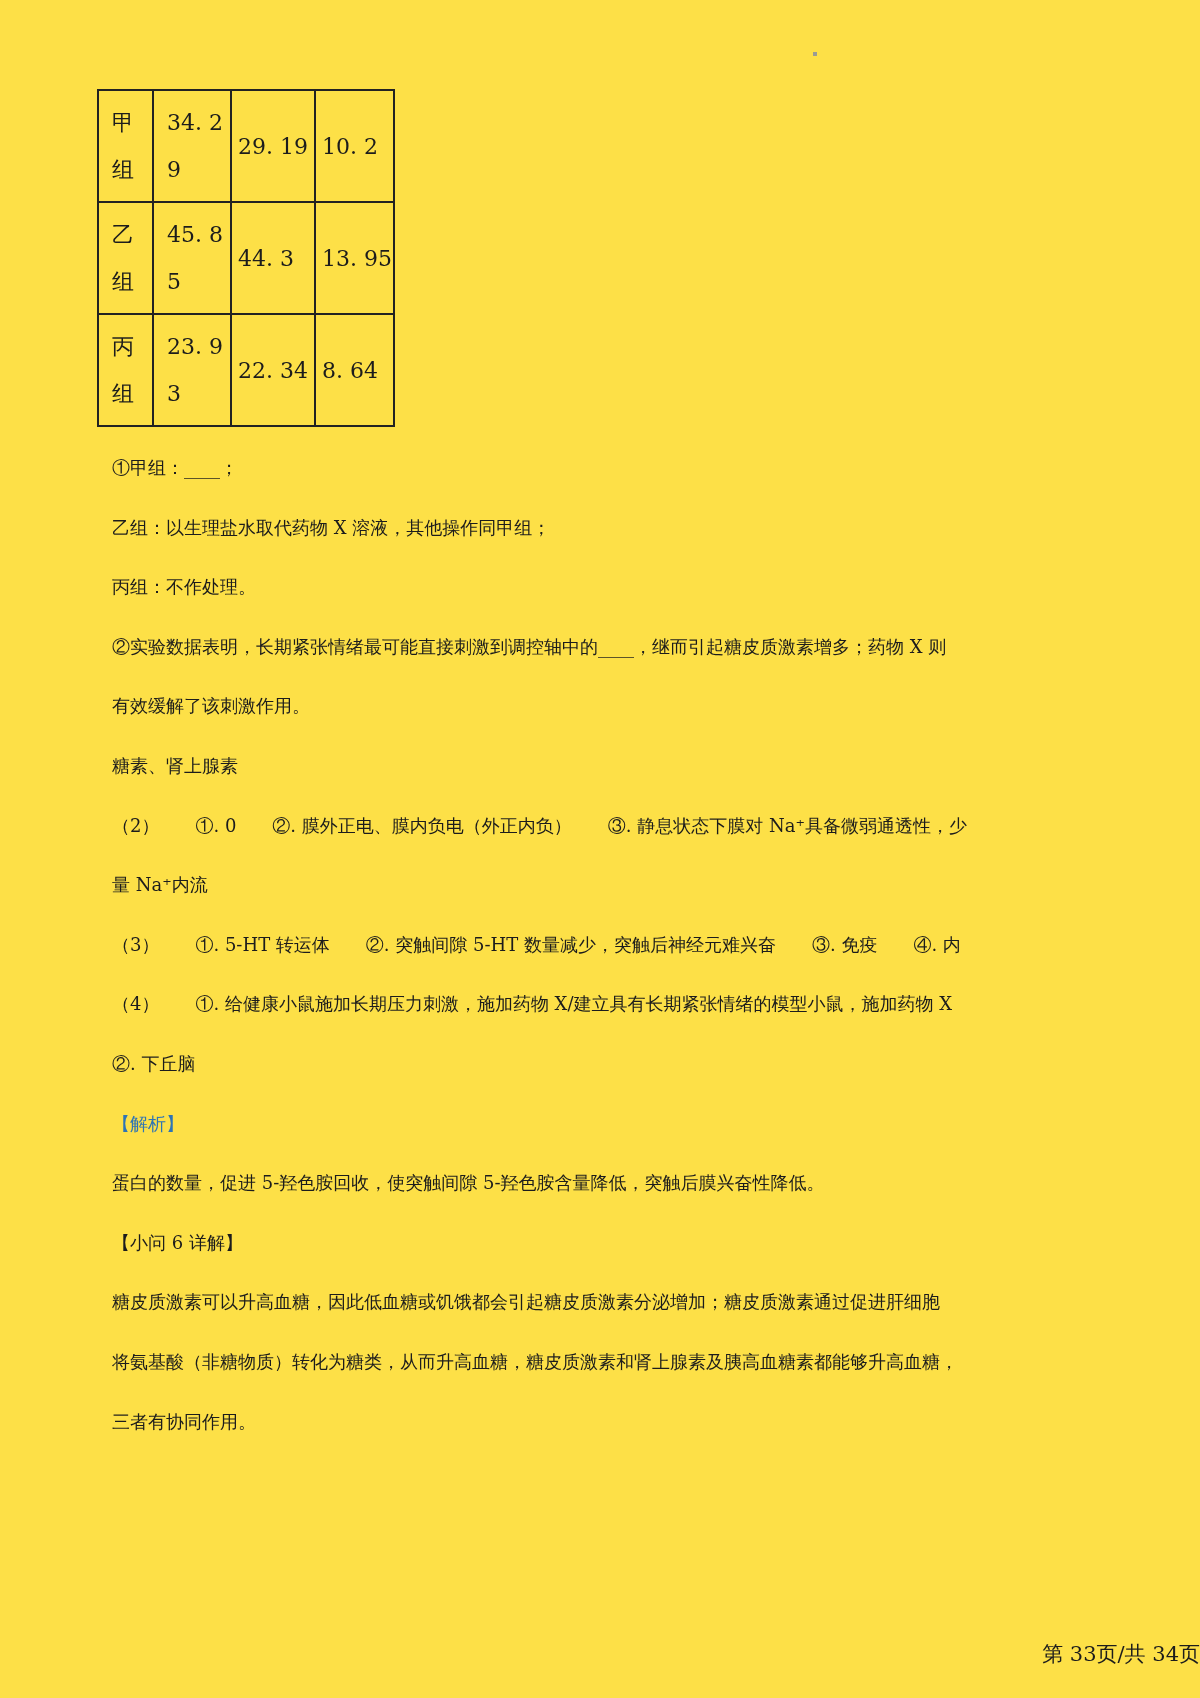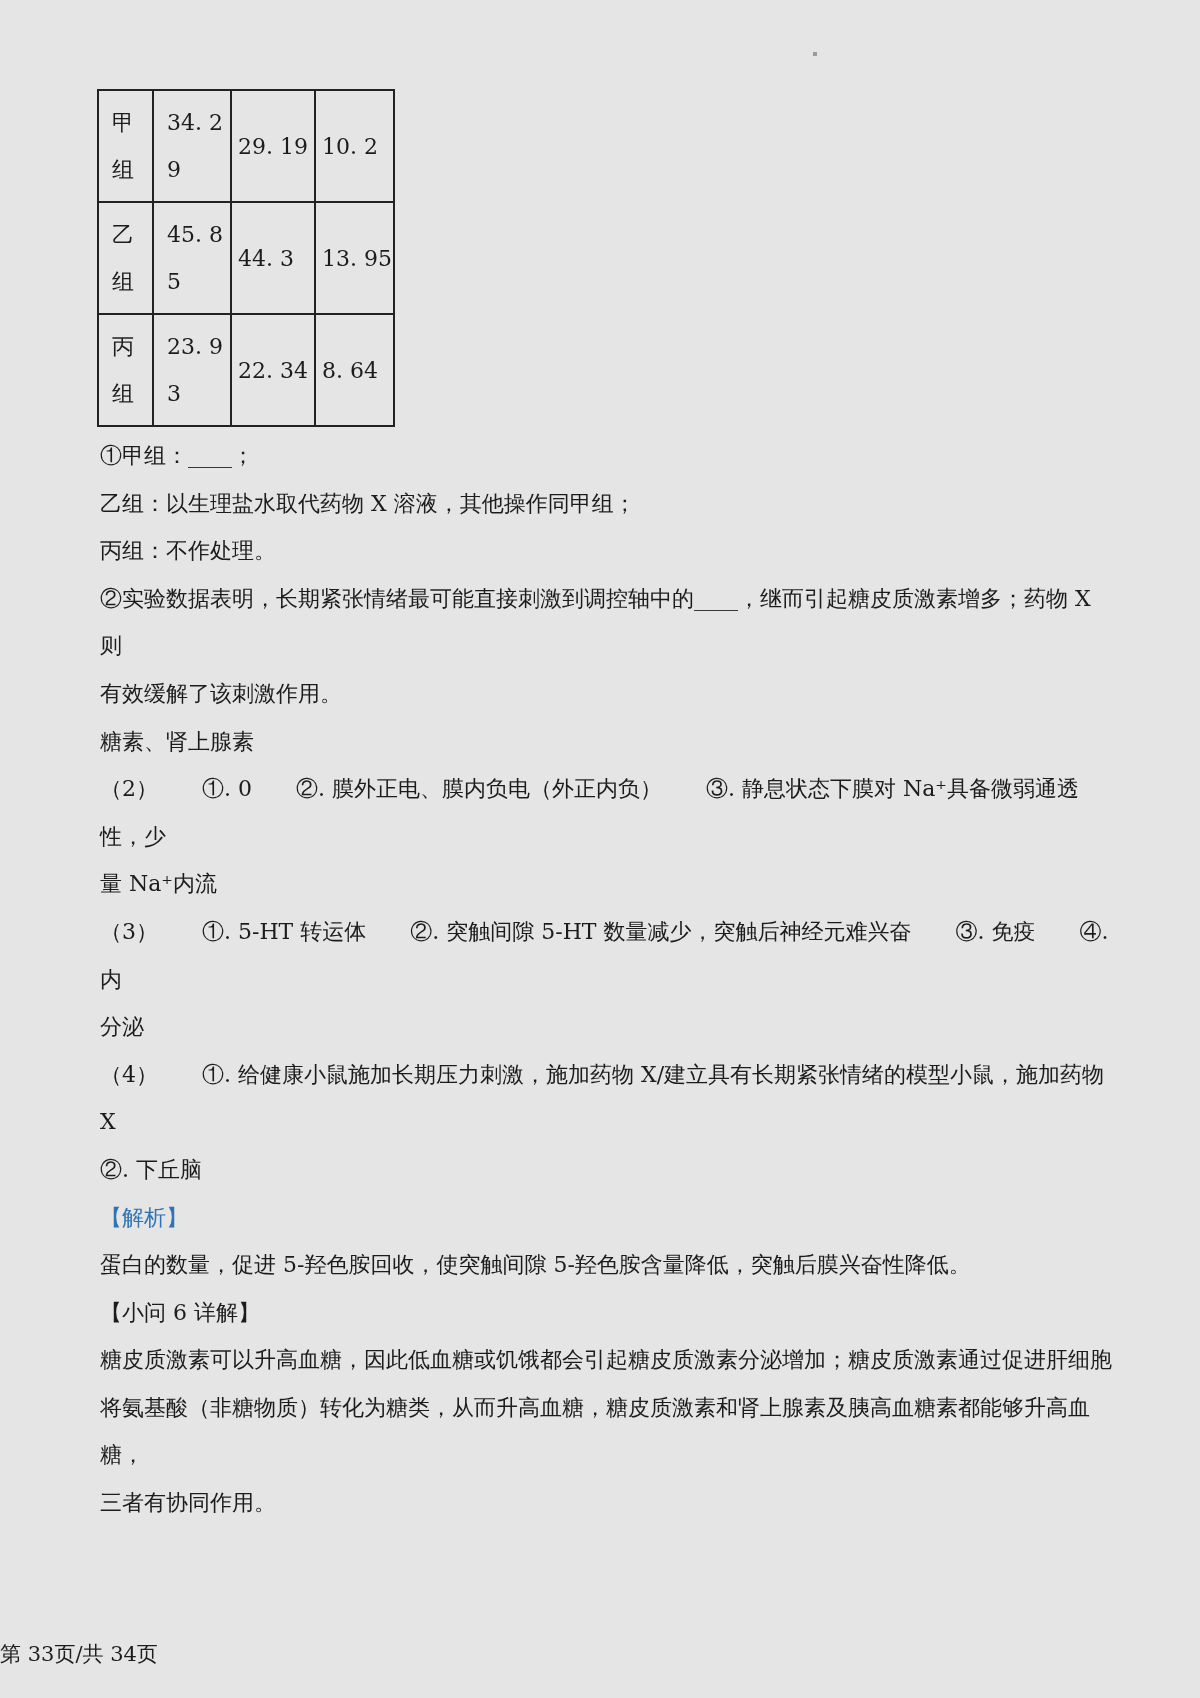--- a/index.html
+++ b/index.html
@@ -1,20 +1,20 @@
 <!DOCTYPE html>
 <html><head>
 <meta charset="utf-8">
 <style>
   html, body { margin: 0; padding: 0; background: #ffffff; }
   .page {
     position: relative;
     width: 1200px;
     height: 1698px;
-    background: #e5e5e5;
+    background: #fde047;
     font-family: "DejaVu Serif", "Liberation Serif", serif;
     color: #1c1c1c;
     overflow: hidden;
   }
   .speck {
     position: absolute;
     left: 813px;
     top: 52px;
     width: 4px;
     height: 4px;
@@ -41,32 +41,32 @@
     padding-left: 6px;
     word-break: normal;
   }
   .content {
     position: absolute;
     left: 100px;
     top: 432px;
     width: 1012px;
   }
   .line {
-    margin: 0;
-    font-size: 22px;
+    margin: 12px;
+    font-size: 18px;
     line-height: 47.6px;
     white-space: pre-wrap;
   }
   .label-blue { color: #2E74B5; }
   .footer {
     position: absolute;
     left: 0;
     right: 0;
     top: 1640px;
-    text-align: left;
+    text-align: right;
     font-size: 21px;
     color: #1c1c1c;
   }
 </style>
 </head>
 <body>
 
 <div class="page">
 
   <span class="speck"></span>
@@ -103,21 +103,20 @@
   <div class="content">
     <p class="line"><span>①甲组：____；</span></p>
     <p class="line"><span>乙组：以生理盐水取代药物 X 溶液，其他操作同甲组；</span></p>
     <p class="line"><span>丙组：不作处理。</span></p>
     <p class="line"><span>②实验数据表明，长期紧张情绪最可能直接刺激到调控轴中的____，继而引起糖皮质激素增多；药物 X 则</span></p>
     <p class="line"><span>有效缓解了该刺激作用。</span></p>
     <p class="line"><span>糖素、肾上腺素</span></p>
     <p class="line"><span>（2）　　①. 0　　②. 膜外正电、膜内负电（外正内负）　　③. 静息状态下膜对 Na⁺具备微弱通透性，少</span></p>
     <p class="line"><span>量 Na⁺内流</span></p>
     <p class="line"><span>（3）　　①. 5-HT 转运体　　②. 突触间隙 5-HT 数量减少，突触后神经元难兴奋　　③. 免疫　　④. 内</span></p>
-    <p class="line"><span>分泌</span></p>
     <p class="line"><span>（4）　　①. 给健康小鼠施加长期压力刺激，施加药物 X/建立具有长期紧张情绪的模型小鼠，施加药物 X</span></p>
     <p class="line"><span>②. 下丘脑</span></p>
     <p class="line"><span class="label-blue">【解析】</span><span></span></p>
     <p class="line"><span>蛋白的数量，促进 5-羟色胺回收，使突触间隙 5-羟色胺含量降低，突触后膜兴奋性降低。</span></p>
     <p class="line"><span>【小问 6 详解】</span></p>
     <p class="line"><span>糖皮质激素可以升高血糖，因此低血糖或饥饿都会引起糖皮质激素分泌增加；糖皮质激素通过促进肝细胞</span></p>
     <p class="line"><span>将氨基酸（非糖物质）转化为糖类，从而升高血糖，糖皮质激素和肾上腺素及胰高血糖素都能够升高血糖，</span></p>
     <p class="line"><span>三者有协同作用。</span></p>
 
   </div>

